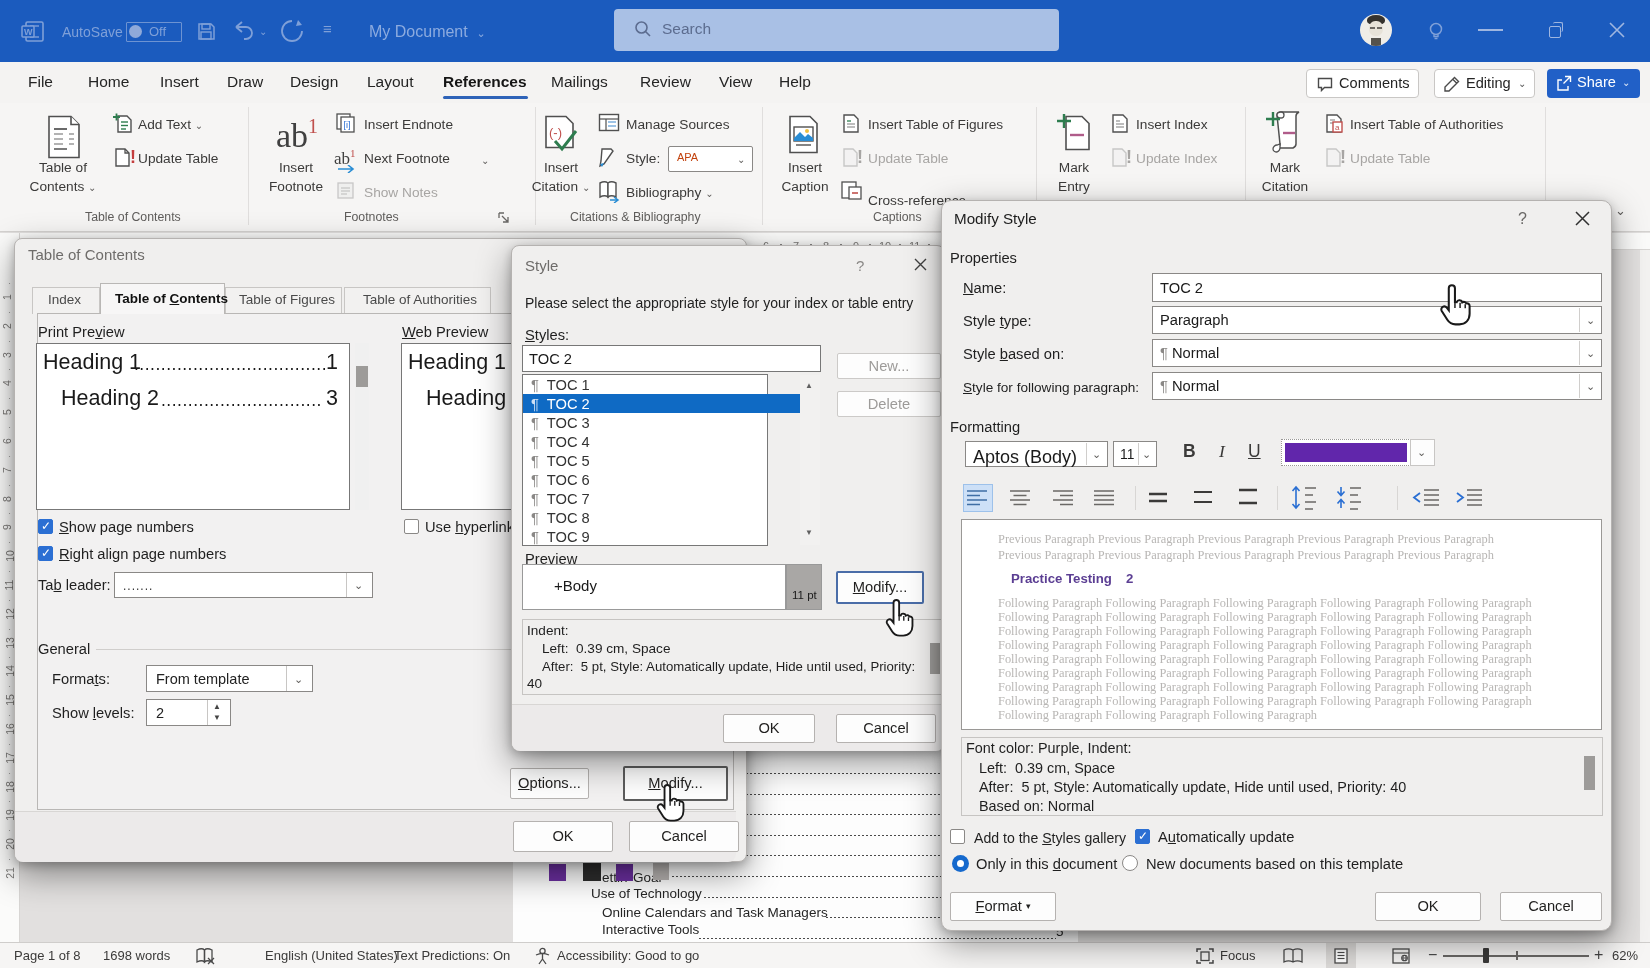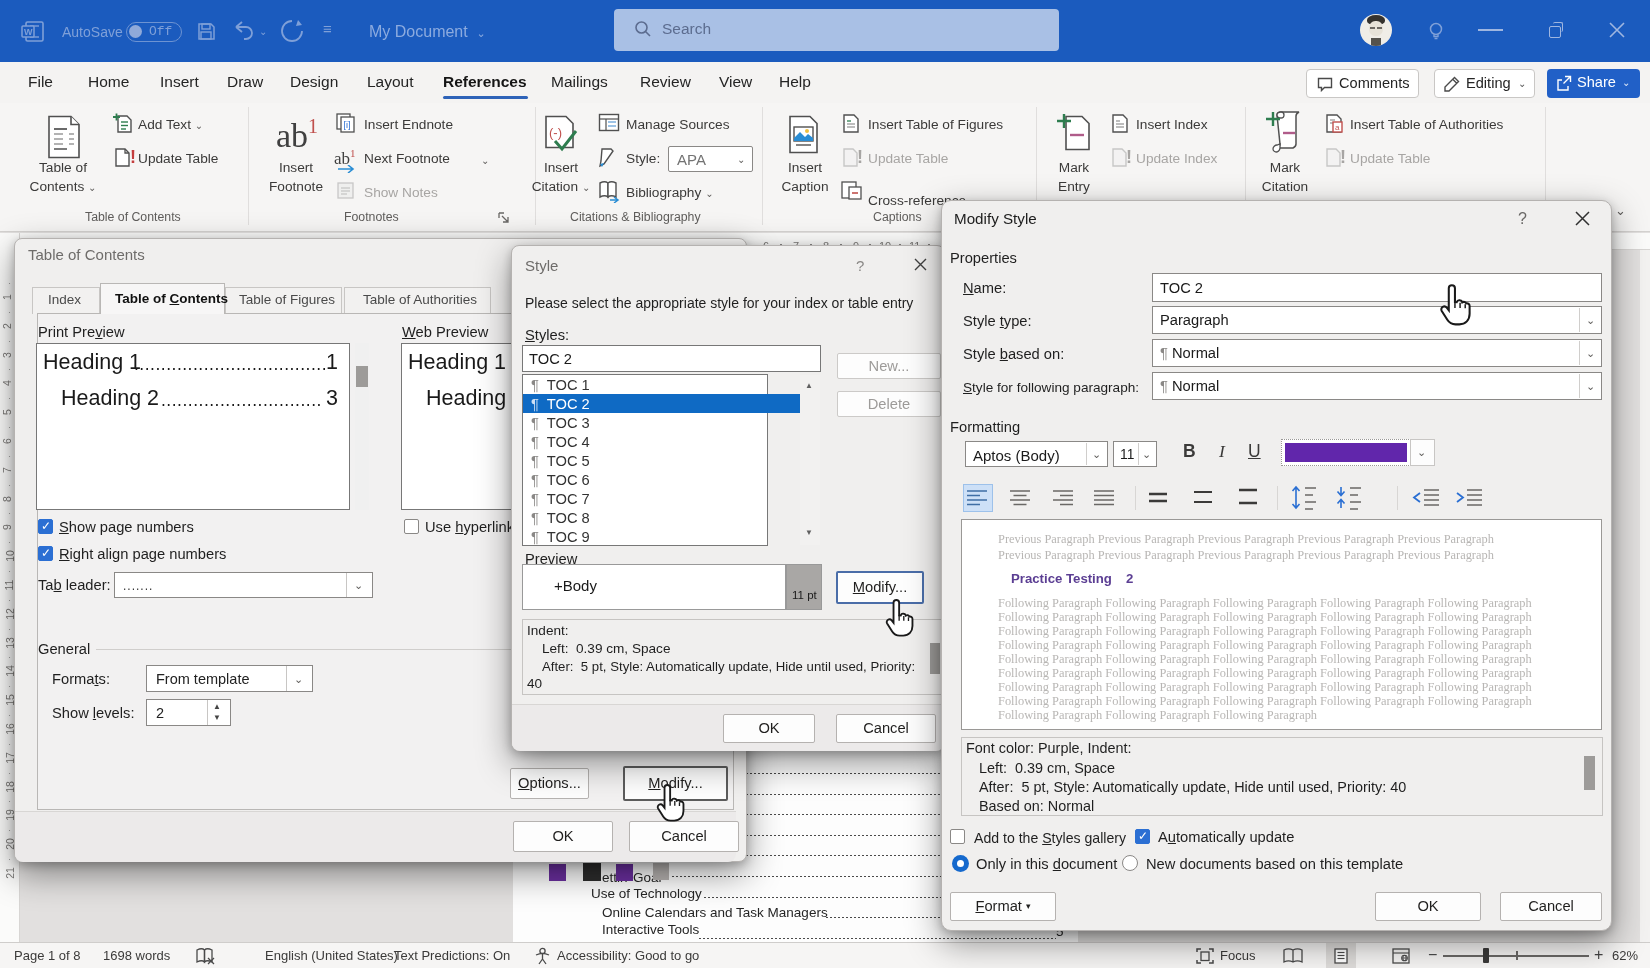--- a/index.html
+++ b/index.html
@@ -49,21 +49,21 @@
 <div id="root">
   <div id="titlebar">
     <svg class="abs" style="left:21px; top:21px;" width="23" height="21" viewBox="0 0 23 21">
       <rect x="5" y="1" width="17" height="19" rx="1.5" fill="none" stroke="#7fa0d8" stroke-width="1.6"></rect>
       <line x1="9" y1="5" x2="18" y2="5" stroke="#7fa0d8" stroke-width="1.4"></line>
       <line x1="9" y1="16" x2="18" y2="16" stroke="#7fa0d8" stroke-width="1.4"></line>
       <rect x="1" y="5" width="12" height="11" rx="1" fill="#1b5bbe" stroke="#7fa0d8" stroke-width="1.5"></rect>
       <text x="3" y="14" font-size="9" fill="#7fa0d8" font-weight="bold" font-family="Liberation Sans">W</text>
     </svg>
     <div class="tb" style="left:62px; top:24px; font-size:14px;">AutoSave</div>
-    <div class="abs" style="left:126px; top:22px; width:56px; height:20px; border:1.5px solid #6d93d2; border-radius:10px;font-family:Liberation Mono, monospace;">
+    <div class="abs" style="left:126px; top:22px; width:56px; height:20px; border:1.5px solid #6d93d2; border-radius:1px;">
       <div class="abs" style="left:2px; top:2px; width:13px; height:13px; border-radius:50%; background:#8fa9d9;"></div>
       <div class="tb" style="left:22px; top:1px; font-size:13px;">Off</div>
     </div>
     <svg class="abs" style="left:197px; top:22px;" width="19" height="19" viewBox="0 0 19 19">
       <path d="M2 2 h12 l3 3 v12 h-15 z" fill="none" stroke="#7fa0d8" stroke-width="1.5"></path>
       <rect x="5" y="2" width="8" height="5" fill="none" stroke="#7fa0d8" stroke-width="1.4"></rect>
       <rect x="4" y="10" width="10" height="7" fill="none" stroke="#7fa0d8" stroke-width="1.4"></rect>
     </svg>
     <svg class="abs" style="left:232px; top:21px;" width="24" height="21" viewBox="0 0 24 21">
       <path d="M4 6 L10 1 M4 6 L10 11 M4 6 h10 a6 6 0 0 1 6 6 a6 6 0 0 1 -6 6 h-2" fill="none" stroke="#7fa0d8" stroke-width="1.8"></path>
@@ -214,21 +214,21 @@
       <rect x="10" y="8" width="8" height="2" fill="#9dc3e6"></rect>
       <rect x="10" y="12" width="8" height="2" fill="#9dc3e6"></rect>
     </svg>
     <div class="rtext" style="left:626px; top:14px;">Manage Sources</div>
     <svg class="abs" style="left:598px; top:44px;" width="22" height="22" viewBox="0 0 22 22">
       <path d="M4 2 h9 l2 2 l-9 13 l-4 2 l1 -5 z" fill="#fff" stroke="#505050" stroke-width="1.4"></path>
       <path d="M2 17 l4 -1 l-2 4 z" fill="#2a8dd4"></path>
     </svg>
     <div class="rtext" style="left:626px; top:48px;">Style:</div>
     <div class="abs" style="left:668px; top:43px; width:85px; height:26px; background:#fff; border:1px solid #8a8886; border-radius:2px;">
-      <div class="abs" style="left:8px; top:4px; font-size:15px; color:#737373;">APA</div>
+      <div class="abs" style="left:8px; top:4px; font-size:11px; color:#c2410c;">APA</div>
       <div class="chv abs" style="left:68px; top:7px;">⌄</div>
     </div>
     <svg class="abs" style="left:598px; top:78px;" width="24" height="22" viewBox="0 0 24 22">
       <path d="M2 2 c3 -1.5 6 -1.5 8 0 v14 c-2 -1.5 -5 -1.5 -8 0 z" fill="#fff" stroke="#505050" stroke-width="1.4"></path>
       <path d="M18 2 c-3 -1.5 -6 -1.5 -8 0 v14 c2 -1.5 5 -1.5 8 0 z" fill="#fff" stroke="#505050" stroke-width="1.4"></path>
       <path d="M12 19 h8 M16 16 l4 3 l-4 3" fill="none" stroke="#2a8dd4" stroke-width="1.5"></path>
     </svg>
     <div class="rtext" style="left:626px; top:82px;">Bibliography <span class="chv">⌄</span></div>
     <div class="rlabel" style="left:570px;">Citations &amp; Bibliography</div>
 
@@ -570,21 +570,21 @@
       <div class="ddchev" style="left:433px; top:7px;">⌄</div>
     </div>
     <div class="lbl" style="left:21px; top:179px; font-size:13.6px;"><u>S</u>tyle for following paragraph:</div>
     <div class="inp" style="left:210px; top:171px; width:450px; height:28px;">
       <div class="abs" style="left:7px; top:5px; font-size:14.7px; color:#1a1a1a;"><span style="color:#8a8886;">¶</span> Normal</div>
       <div class="abs" style="left:426px; top:1px; width:22px; height:24px; border-left:1px solid #d0cecc;"></div>
       <div class="ddchev" style="left:433px; top:7px;">⌄</div>
     </div>
     <div class="lbl" style="left:8px; top:218px;">Formatting</div>
     <div class="inp" style="left:23px; top:240px; width:143px; height:26px;">
-      <div class="abs" style="left:7px; top:5px; font-size:15px; color:#1a1a1a;">Aptos (Body)</div>
+      <div class="abs" style="left:7px; top:5px; font-size:18px; color:#1a1a1a;">Aptos (Body)</div>
       <div class="abs" style="left:120px; top:1px; width:21px; height:22px; border-left:1px solid #d0cecc;"></div>
       <div class="ddchev" style="left:126px; top:6px;">⌄</div>
     </div>
     <div class="inp" style="left:171px; top:240px; width:44px; height:26px;">
       <div class="abs" style="left:6px; top:5px; font-size:13.8px; color:#1a1a1a;">11</div>
       <div class="abs" style="left:24px; top:1px; width:18px; height:22px; border-left:1px solid #d0cecc;"></div>
       <div class="ddchev" style="left:28px; top:6px;">⌄</div>
     </div>
     <div class="abs" style="left:241px; top:240px; font-size:17.5px; font-weight:bold; color:#3b3a39;">B</div>
     <div class="abs" style="left:277px; top:240px; font-size:17.5px; font-style:italic; color:#3b3a39; font-family:'Liberation Serif',serif;">I</div>

